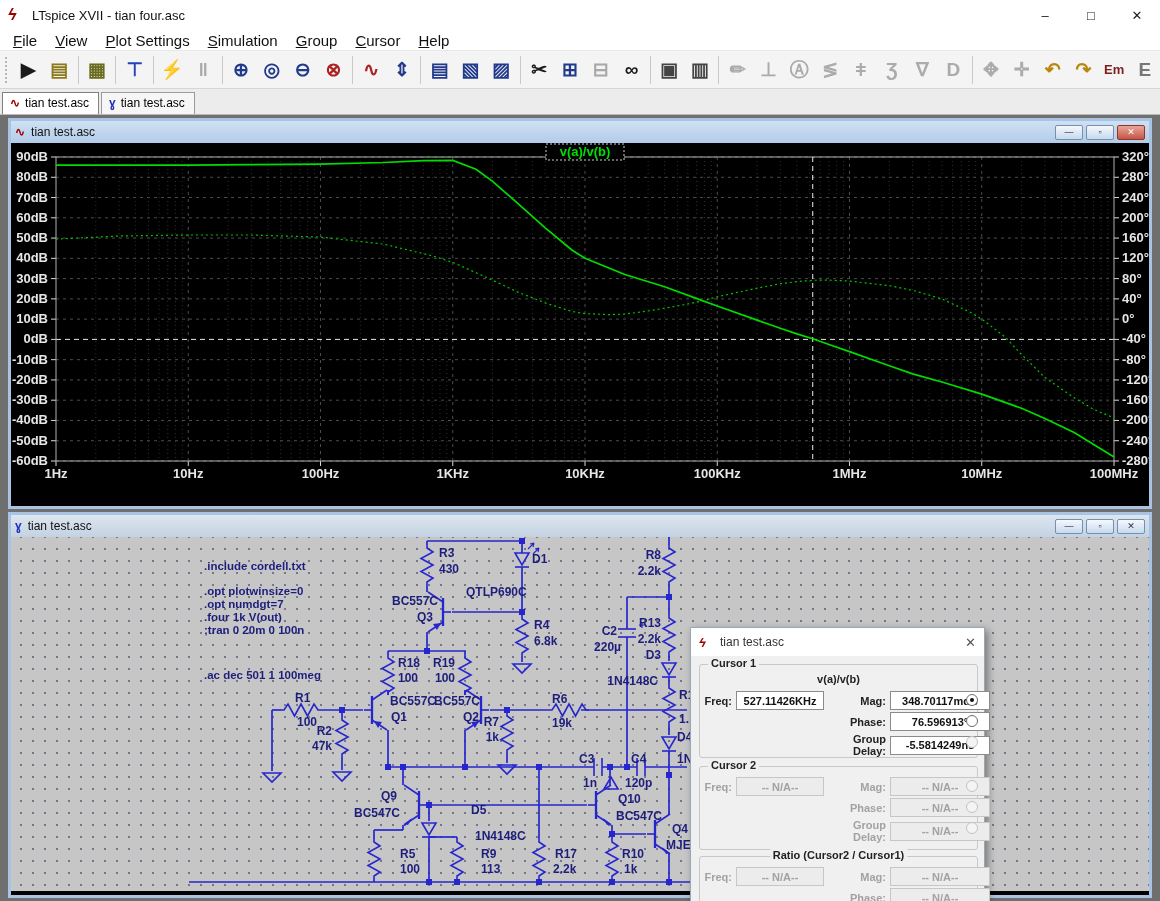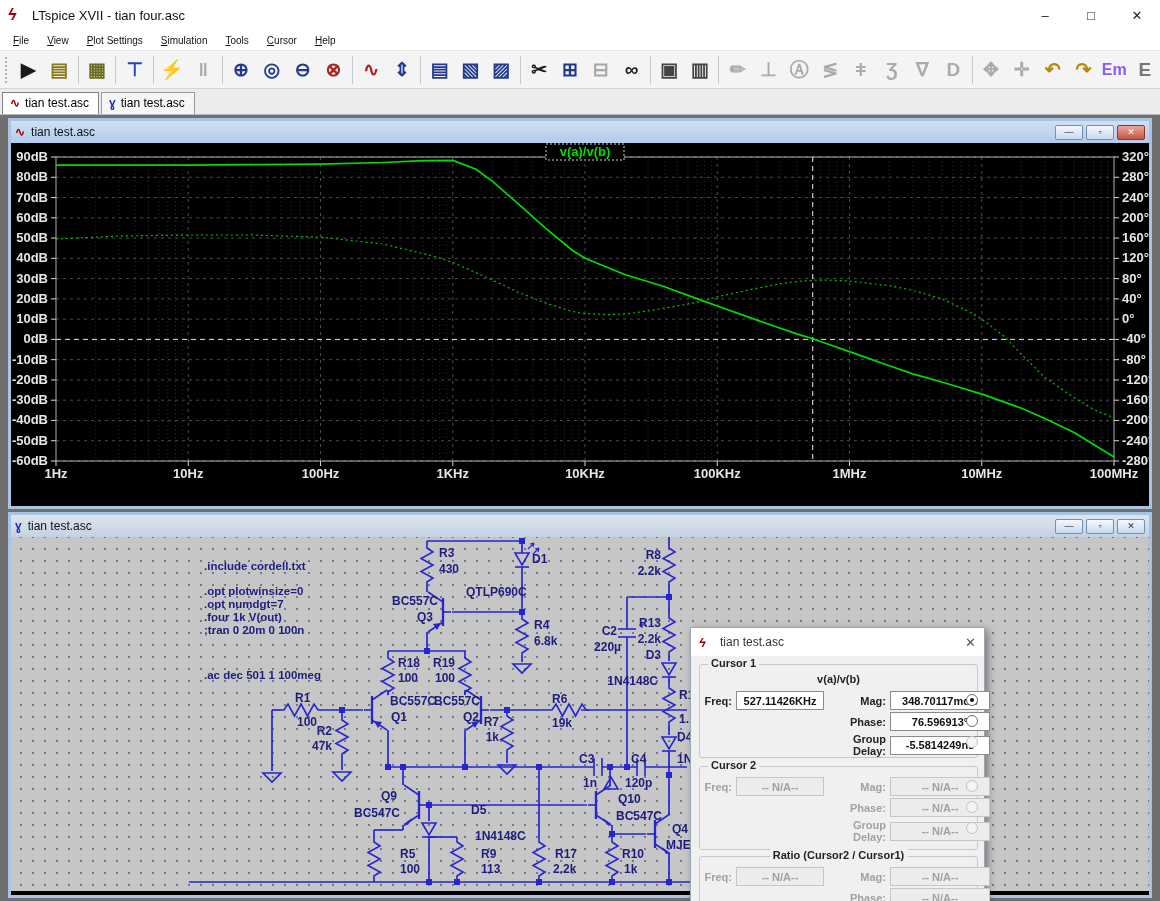--- a/index.html
+++ b/index.html
@@ -7,21 +7,21 @@
     font-family:"Liberation Sans", sans-serif; background:#7a7a7a; }
   
   .titlebar { height:30px; background:#fff; display:flex; align-items:center; padding-left:8px; }
   .app-icon { color:#a00000; font-weight:bold; font-size:16px; width:20px; font-style:italic; }
   .title-text { font-size:13px; color:#111; margin-left:4px; }
   .win-btns { margin-left:auto; display:flex; height:30px; }
   .win-btn { width:46px; height:30px; display:flex; align-items:center; justify-content:center;
     font-size:13px; color:#222; }
   .menubar { height:21px; background:#fff; display:flex; align-items:center; padding-left:4px;
     border-bottom:1px solid #e8e8e8; }
-  .menu-item { display:inline-block; font-size:10px; color:#111; padding:2px 9px; }
+  .menu-item { display:inline-block; font-size:15px; color:#111; padding:2px 9px; }
   .menu-item::first-letter { text-decoration:underline; }
   .toolbar { height:38px; background:#f4f4f4; display:flex; align-items:center; padding-left:2px;
     border-bottom:1px solid #d6d6d6; }
   .grip { width:5px; height:26px; margin:0 3px; border-left:2px dotted #b5b5b5; }
   .tb-icon { width:31px; height:31px; display:flex; align-items:center; justify-content:center;
     font-size:19px; font-weight:bold; }
   .tb-sep { width:1px; height:28px; background:#c9c9c9; margin:0 3px; }
   .tabbar { height:26px; background:#ececec; display:flex; align-items:flex-end; padding-left:2px;
     border-bottom:1px solid #b9b9b9; }
   .tab { display:flex; align-items:center; gap:5px; font-size:12px; padding:3px 9px 4px 7px;
@@ -77,21 +77,21 @@
     <div class="win-btn">–</div>
     <div class="win-btn">□</div>
     <div class="win-btn">✕</div>
   </div>
 </div>
 <div class="menubar" id="menubar">
     <div class="menu-item">File</div>
     <div class="menu-item">View</div>
     <div class="menu-item">Plot Settings</div>
     <div class="menu-item">Simulation</div>
-    <div class="menu-item">Tools</div>
+    <div class="menu-item">Group</div>
     <div class="menu-item">Cursor</div>
     <div class="menu-item">Help</div>
   </div>
 <div class="toolbar" id="toolbar">
     <div class="grip"></div>
     <div class="tb-icon" style="color: rgb(26, 26, 26);">▶</div>
     <div class="tb-icon" style="color: rgb(138, 122, 26);">▤</div>
     <div class="tb-sep"></div>
     <div class="tb-icon" style="color: rgb(107, 107, 31);">▦</div>
     <div class="tb-sep"></div>
@@ -126,21 +126,21 @@
     <div class="tb-icon" style="color: rgb(171, 171, 171);">≶</div>
     <div class="tb-icon" style="color: rgb(171, 171, 171);">ǂ</div>
     <div class="tb-icon" style="color: rgb(171, 171, 171);">Ʒ</div>
     <div class="tb-icon" style="color: rgb(171, 171, 171);">∇</div>
     <div class="tb-icon" style="color: rgb(171, 171, 171);">D</div>
     <div class="tb-sep"></div>
     <div class="tb-icon" style="color: rgb(171, 171, 171);">✥</div>
     <div class="tb-icon" style="color: rgb(171, 171, 171);">✛</div>
     <div class="tb-icon" style="color: rgb(184, 134, 11);">↶</div>
     <div class="tb-icon" style="color: rgb(184, 134, 11);">↷</div>
-    <div class="tb-icon" style="color: #8b5cf6; font-size: 16px;">Em</div>
+    <div class="tb-icon" style="color: #7f1d1d; font-size: 13px;">Em</div>
     <div class="tb-icon" style="color: rgb(119, 119, 119);">E</div>
   </div>
 <div class="tabbar" id="tabbar">
     <div class="tab active">
       <span class="tab-ico" style="color: rgb(160, 0, 0);">∿</span>
       <span>tian test.asc</span>
     </div>
     <div class="tab">
       <span class="tab-ico" style="color: rgb(34, 51, 187);">ɣ</span>
       <span>tian test.asc</span>

